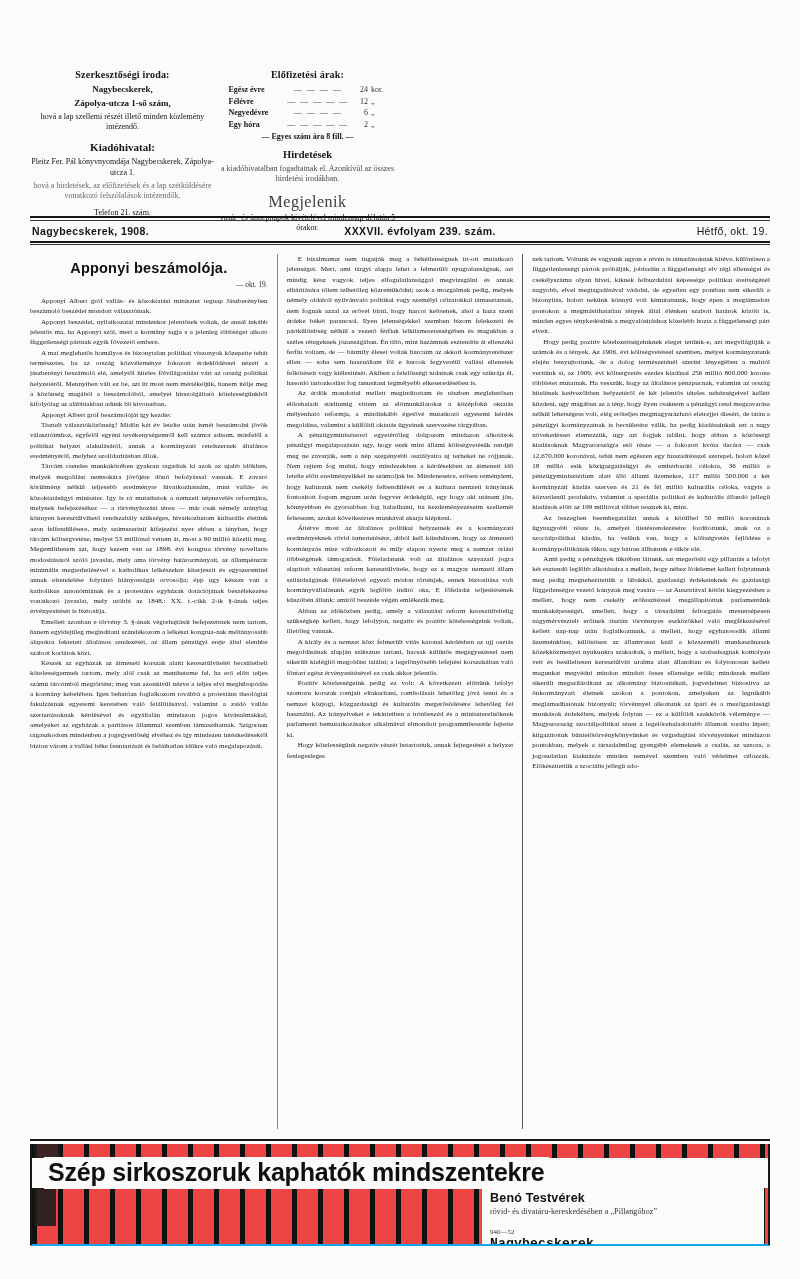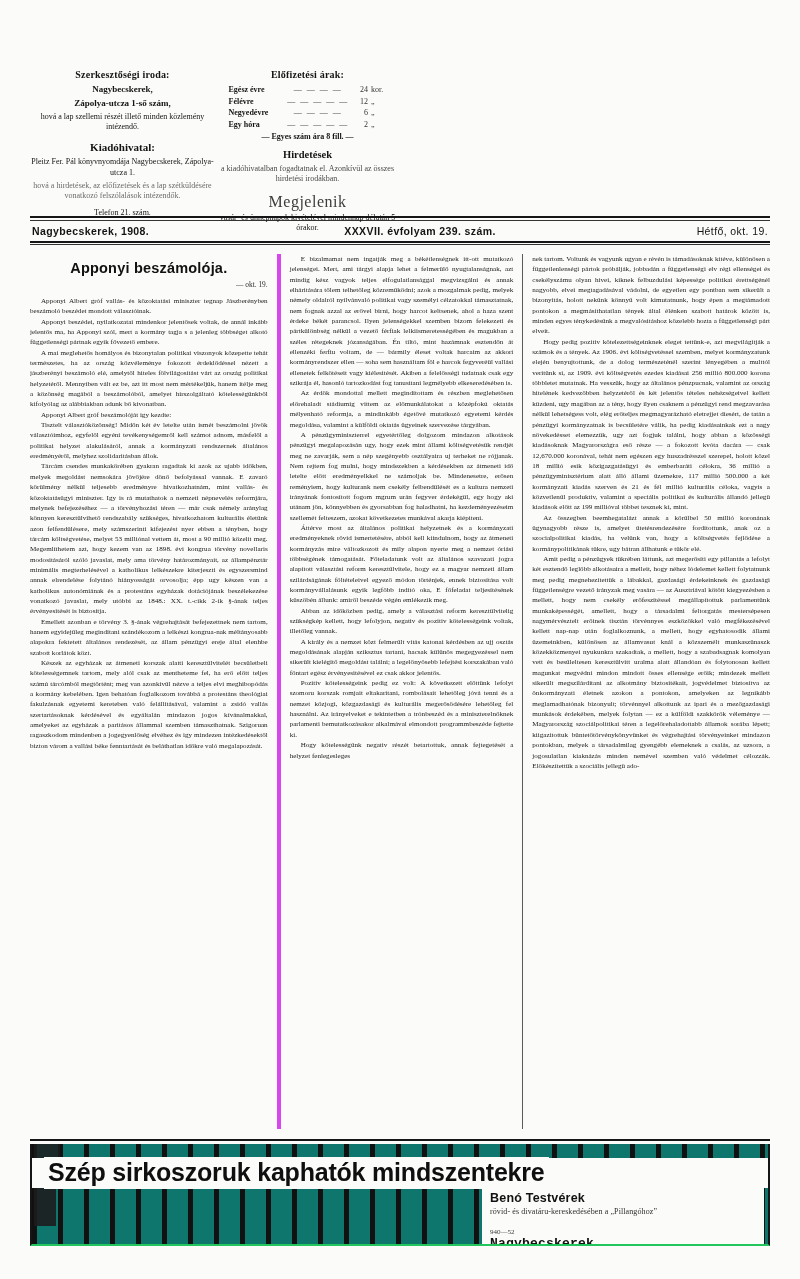--- a/index.html
+++ b/index.html
@@ -171,21 +171,21 @@
   .col {
     width: 33.333%;
     box-sizing: border-box;
     font-size: 7.1px;
     line-height: 1.46;
     text-align: justify;
     color: #1b1b1b;
     overflow: hidden;
   }
   .col.c1 { padding-right: 9px; }
-  .col.c2 { padding: 0 9px; border-left: 4px solid #d946ef; border-right: 1px solid #5a5a5a; }
+  .col.c2 { padding: 0 9px; border-left: 1px solid #d946ef; border-right: 1px solid #5a5a5a; }
   .col.c3 { padding-left: 9px; }
   .col p {
     margin: 0;
     text-indent: 11px;
     -webkit-hyphens: auto;
     hyphens: auto;
   }
   .col p.noindent { text-indent: 0; }
   .headline {
     text-align: center;
@@ -209,22 +209,22 @@
     position: relative;
     height: 108px;
   }
   .ad-rule-top { height: 2px; background: #161616; }
   .ad-box {
     position: relative;
     height: 100px;
     margin-top: 3px;
     border-left: 2px solid #161616;
     border-right: 2px solid #161616;
-    border-bottom: 2px solid #22c55e;
-    background: #0f766e;
+    border-bottom: 2px solid #0ea5e9;
+    background: #ef4444;
     overflow: hidden;
   }
   .ad-stripes {
     position: absolute;
     left: 0; top: 0; right: 0; bottom: 0;
     background-image: repeating-linear-gradient(
       to right,
       #111 0px, #111 5px,
       rgba(0,0,0,0) 5px, rgba(0,0,0,0) 26px
     );

